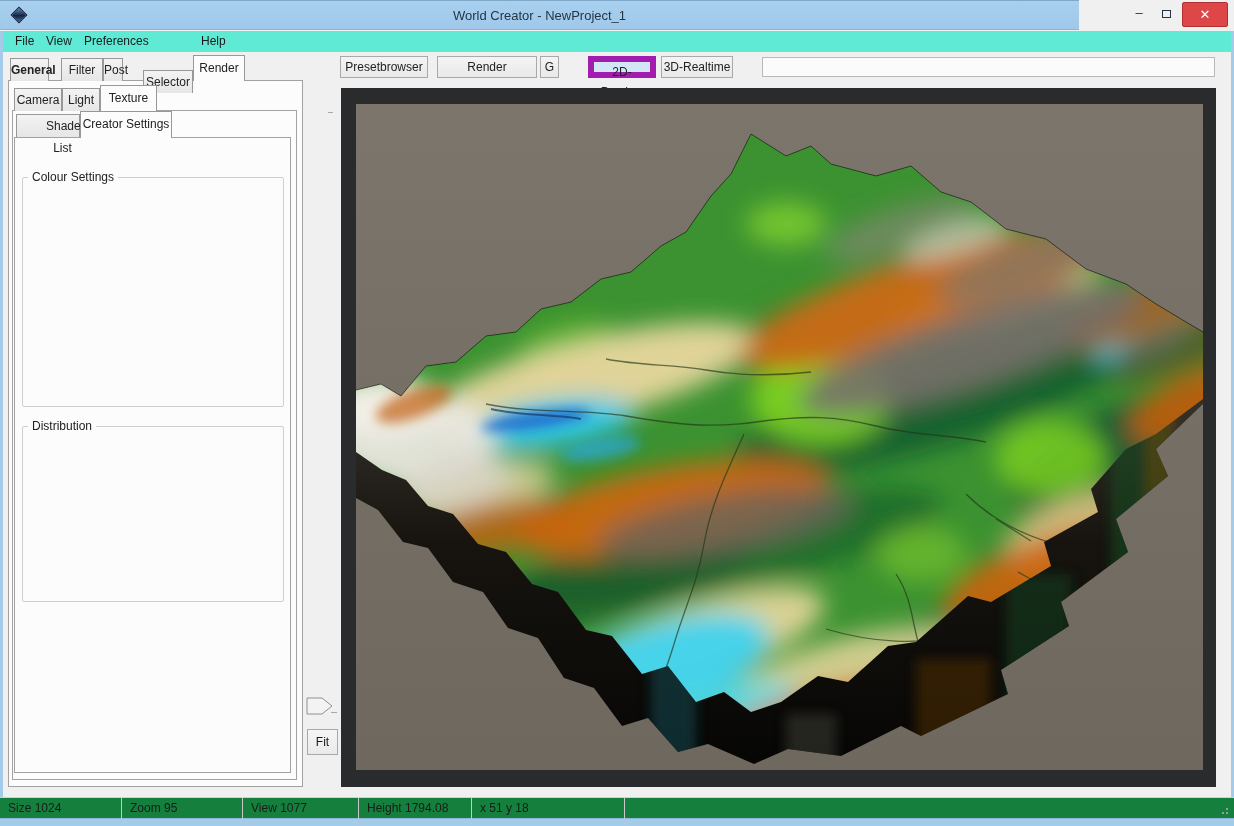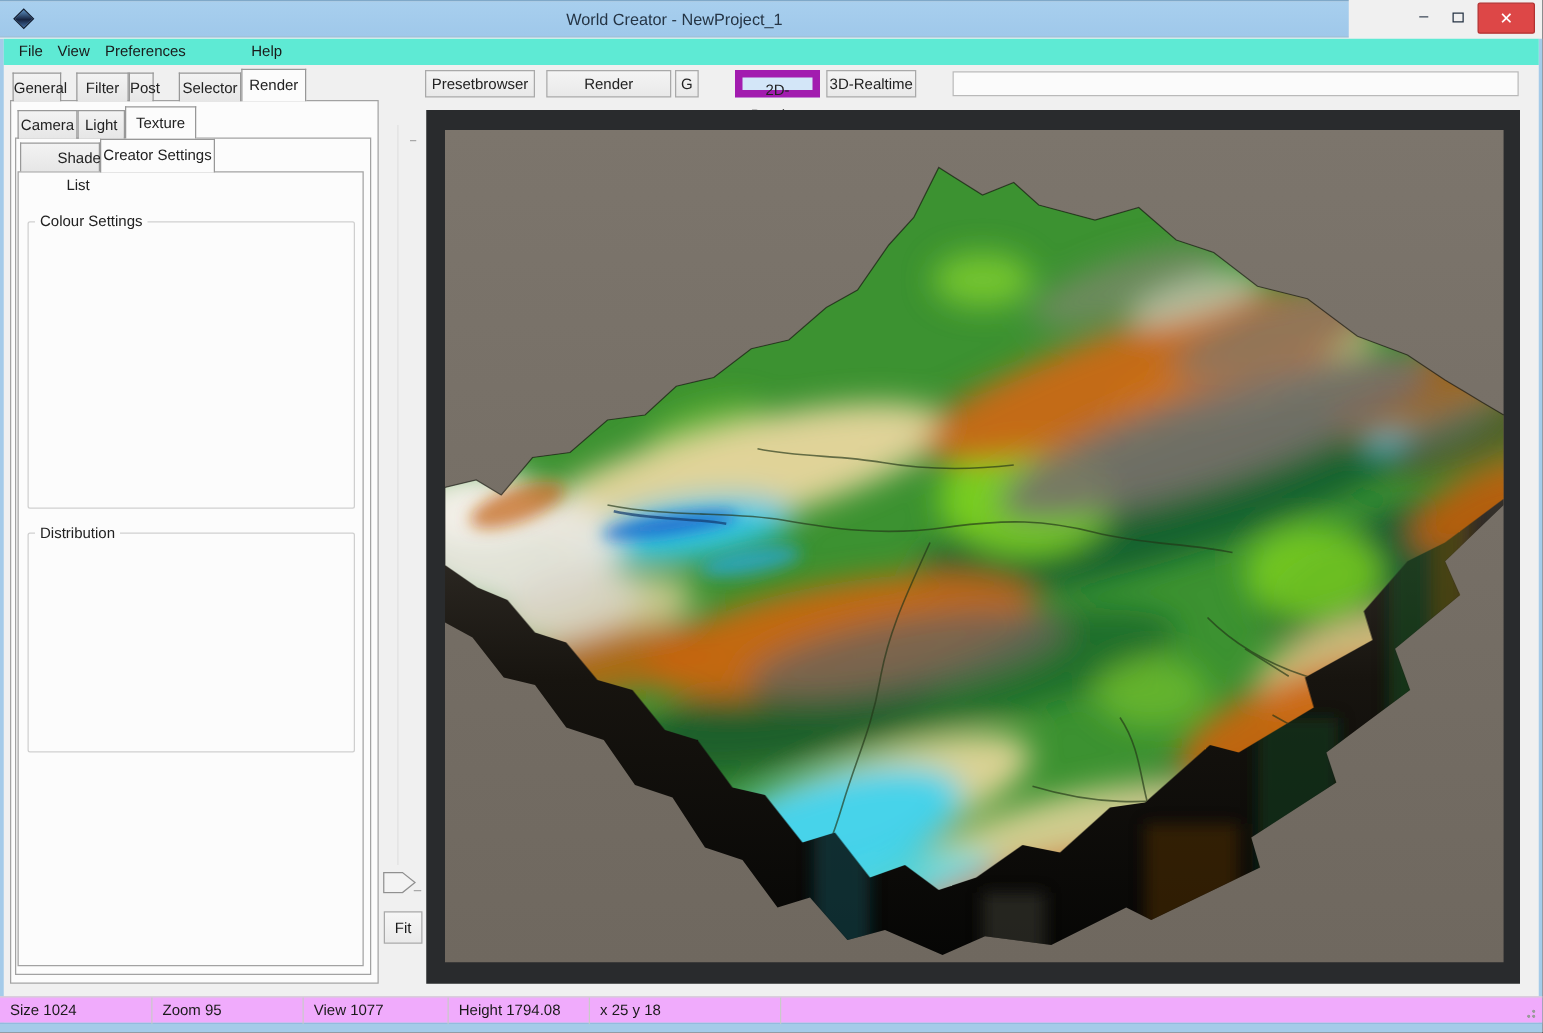--- a/index.html
+++ b/index.html
@@ -82,21 +82,21 @@
   .viewport-frame { left:341px; top:88px; width:875px; height:699px; background:#292b2d; }
   .viewport-inner { left:356px; top:104px; width:847px; height:666px; }
 
   .vslider-track { left:318px; top:100px; width:1px; height:592px; background:#c6c6c6; border-right:1px solid #efefef; }
   .vtick { background:#a8a8a8; }
 
   .fitbtn { left:307px; top:729px; width:31px; height:26px; line-height:24px; text-align:center;
     background:linear-gradient(#f6f6f6,#eaeaea); border:1px solid #a9a9a9; }
 
   
-  .statusbar { left:0; top:797px; width:1234px; height:21px; background:#f0abfc; border-top:1px solid #d2d2d2; }
+  .statusbar { left:0; top:797px; width:1234px; height:21px; background:#15803d; border-top:1px solid #d2d2d2; }
   .scell { top:0; height:21px; line-height:20px; padding-left:8px; border-right:1px solid #c9c9c9; }
   .grip { left:1219px; top:805px; width:10px; height:10px;
     background:
       radial-gradient(circle at 8px 8px,#9a9a9a 1px,transparent 1.5px),
       radial-gradient(circle at 8px 4px,#9a9a9a 1px,transparent 1.5px),
       radial-gradient(circle at 4px 8px,#9a9a9a 1px,transparent 1.5px); }
 </style>
 </head>
 <body>
 
@@ -112,24 +112,24 @@
 <div class="abs sideborder" style="left:1231px;"></div>
 <div class="abs bottomstrip"></div>
 
 <div class="abs menubar">
   <span class="abs menu-item" style="left:12px;">File</span>
   <span class="abs menu-item" style="left:43px;">View</span>
   <span class="abs menu-item" style="left:81px;">Preferences</span>
   <span class="abs menu-item" style="left:158px;margin-left:40px;">Help</span>
 </div>
 
-<div class="abs tab inactive" style="left:10px;width:39px;">General</div>
+<div class="abs tab inactive" style="left:10px;width:39px;font-weight:bold;">General</div>
 <div class="abs tab inactive" style="left:61px;width:42px;">Filter</div>
 <div class="abs tab inactive" style="left:103px;width:20px;">Post</div>
-<div class="abs tab inactive" style="left:143px;width:50px;">Selector</div>
+<div class="abs tab inactive" style="left:143px;width:50px;margin-top:12px;">Selector</div>
 <div class="abs tab active" style="left:193px;top:55px;width:52px;height:26px;line-height:24px;">Render</div>
 
 <div class="abs tbtn" style="left:340px;width:88px;">Presetbrowser</div>
 <div class="abs tbtn" style="left:437px;width:100px;">Render</div>
 <div class="abs tbtn" style="left:540px;width:19px;">G</div>
 <div class="abs tbtn hl" style="left:588px;width:68px;">2D-Preview</div>
 <div class="abs tbtn" style="left:661px;width:72px;">3D-Realtime</div>
 <div class="abs progress"></div>
 
 <div class="abs pane" style="left:8px;top:80px;width:295px;height:707px;"></div>
@@ -391,15 +391,15 @@
 
   <path d="M0,286 L25,280 45,292 70,262 100,258 130,232 160,228 185,205 215,198 245,175 275,168 305,142 330,128 355,92 375,70 395,30
            L430,52 455,42 475,60 520,72 555,62 585,88 615,98 650,125 690,135 730,165 770,180 800,200 830,218 847,228" fill="none" stroke="rgba(12,12,8,0.55)" stroke-width="1"></path>
 </svg>
 
 <div class="abs statusbar">
   <div class="abs scell" style="left:0;width:122px;">Size 1024</div>
   <div class="abs scell" style="left:122px;width:121px;">Zoom  95</div>
   <div class="abs scell" style="left:243px;width:116px;">View  1077</div>
   <div class="abs scell" style="left:359px;width:113px;">Height 1794.08</div>
-  <div class="abs scell" style="left:472px;width:153px;">x 25 y 18</div>
+  <div class="abs scell" style="left:472px;width:153px;">x 51 y 18</div>
 </div>
 <div class="abs grip"></div>
 
 </body></html>

